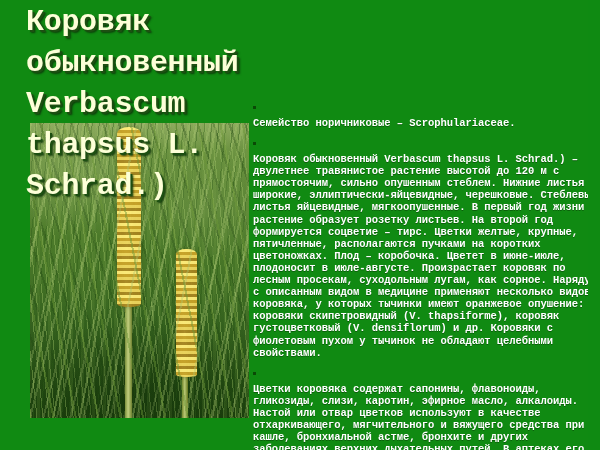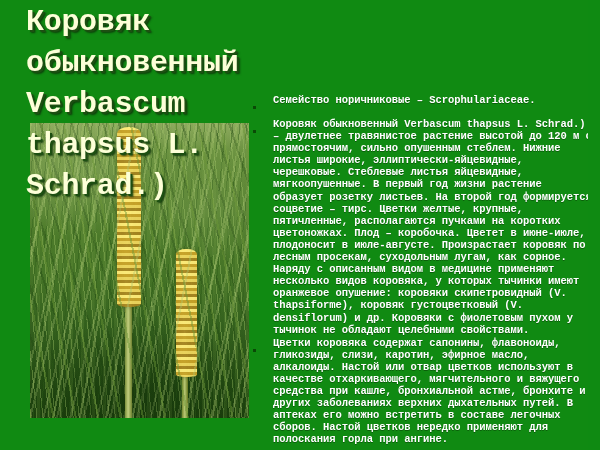--- a/index.html
+++ b/index.html
@@ -168,20 +168,21 @@
     position: absolute;
     left: 253px;
     top: 94px;
     width: 345px;
     z-index: 5;
   }
   .bullet-row {
     display: flex;
     align-items: flex-start;
     margin-bottom: 1px;
+    flex-direction: column;
   }
   .bullet-mark {
     flex: 0 0 auto;
     width: 20px;
     padding-top: 5px;
     text-align: left;
   }
   .bullet-mark i {
     display: inline-block;
     width: 3px;

